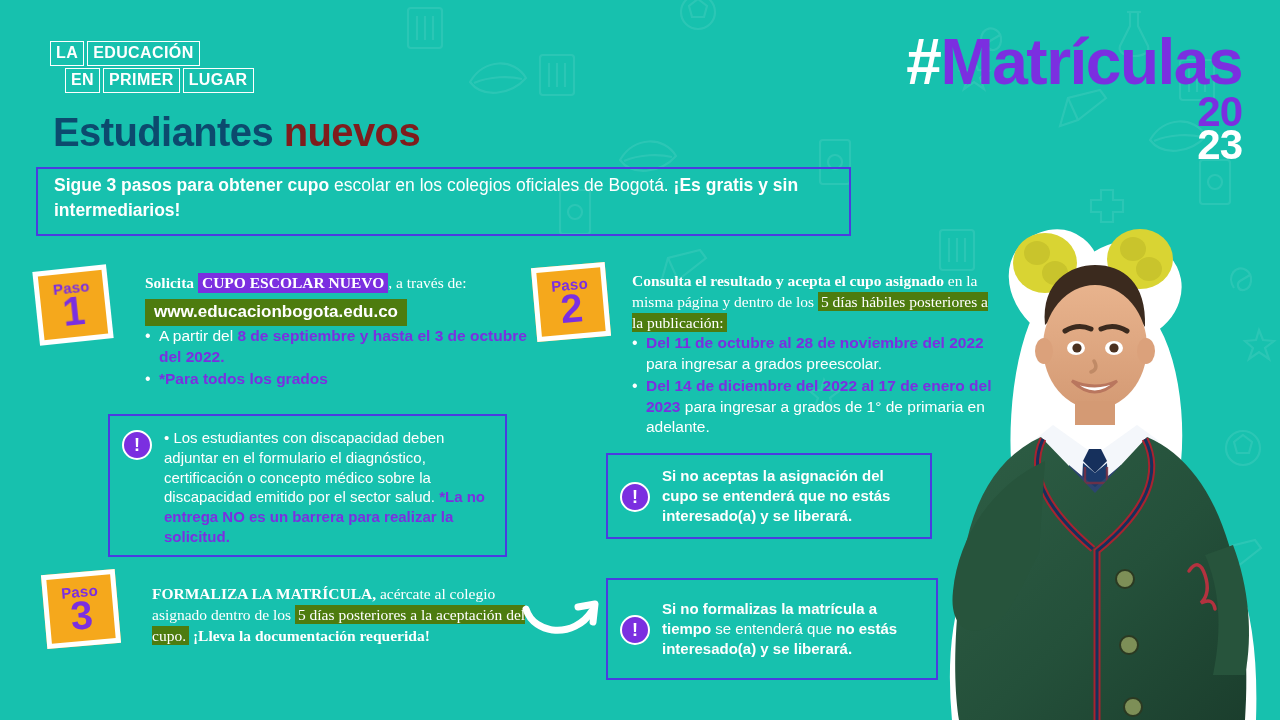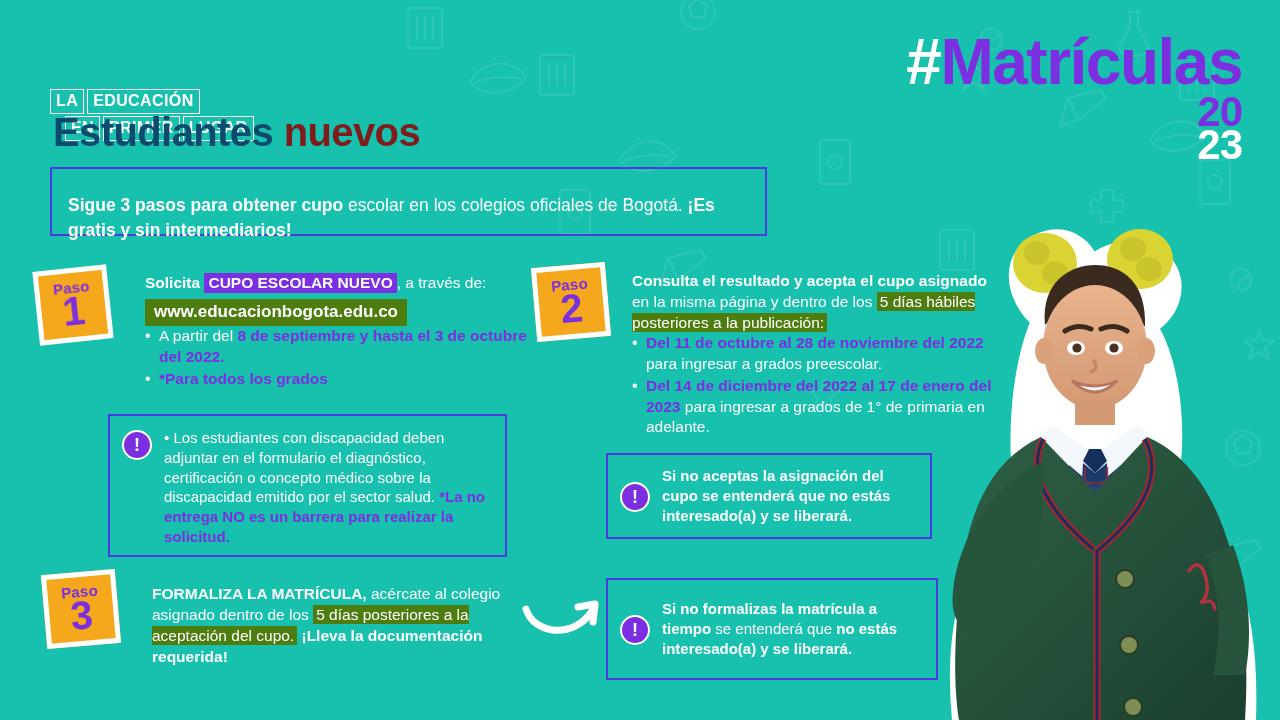--- a/index.html
+++ b/index.html
@@ -16,21 +16,20 @@
     width: 1280px; height: 720px;
     opacity: .55;
     pointer-events: none;
   }
 
   
   .logo {
     position: absolute; left: 50px; top: 41px;
     display: flex; flex-direction: column; align-items: flex-start;
     gap: 2px;
-    margin-top: 48px;
   }
   .logo-row { display: flex; gap: 3px; }
   .logo-row.r2 { margin-left: 15px; }
   .logo-chip {
     border: 1.4px solid #ffffff;
     color: #ffffff;
     font-weight: 700;
     font-size: 16px;
     letter-spacing: .4px;
     line-height: 1;
@@ -63,24 +62,24 @@
   .page-title {
     position: absolute; left: 53px; top: 110px;
     font-size: 40px; font-weight: 800; letter-spacing: -.6px;
     white-space: nowrap;
   }
   .page-title .w1 { color: #0c4a6e; }
   .page-title .w2 { color: #7f1d1d; }
 
   
   .intro-box {
-    position: absolute; left: 50px; top: 167px;
-    width: 717px; height: 69px;
+    position: absolute; left: 36px; top: 167px;
+    width: 815px; height: 69px;
     border: 2px solid #4B3CE0;
-    padding: 24px 16px 0 16px;
+    padding: 4px 16px 0 16px;
   }
   .intro-box p {
     color: #ffffff; font-size: 17.5px; line-height: 1.45;
   }
   .intro-box b { font-weight: 700; }
 
   
   .badge {
     position: absolute;
     width: 74px; height: 74px;
@@ -96,21 +95,21 @@
   .badge .num {
     color: #7B2FE0; font-weight: 800; font-size: 40px;
     line-height: .95;
   }
   #badge1 { left: 36px; top: 268px; transform: rotate(-6deg); }
   #badge2 { left: 534px; top: 265px; transform: rotate(-5deg); }
   #badge3 { left: 44px; top: 572px; transform: rotate(-5deg); }
 
   
   .step-text { position: absolute; color: #ffffff; }
-  .step-text .head { font-size: 15.5px; line-height: 1.36; }
+  .step-text .head { font-size: 15.5px; line-height: 1.36; font-family: Liberation Serif, serif; }
   .step-text .head b { font-weight: 700; }
   .hl-teal { background: #4d7c0f; padding: 1px 3px; }
 
   .url-chip {
     display: inline-block;
     background: #4d7c0f; color: #ffffff;
     font-weight: 800; font-size: 17px;
     padding: 3px 9px 4px 9px;
     margin-top: 6px;
   }

